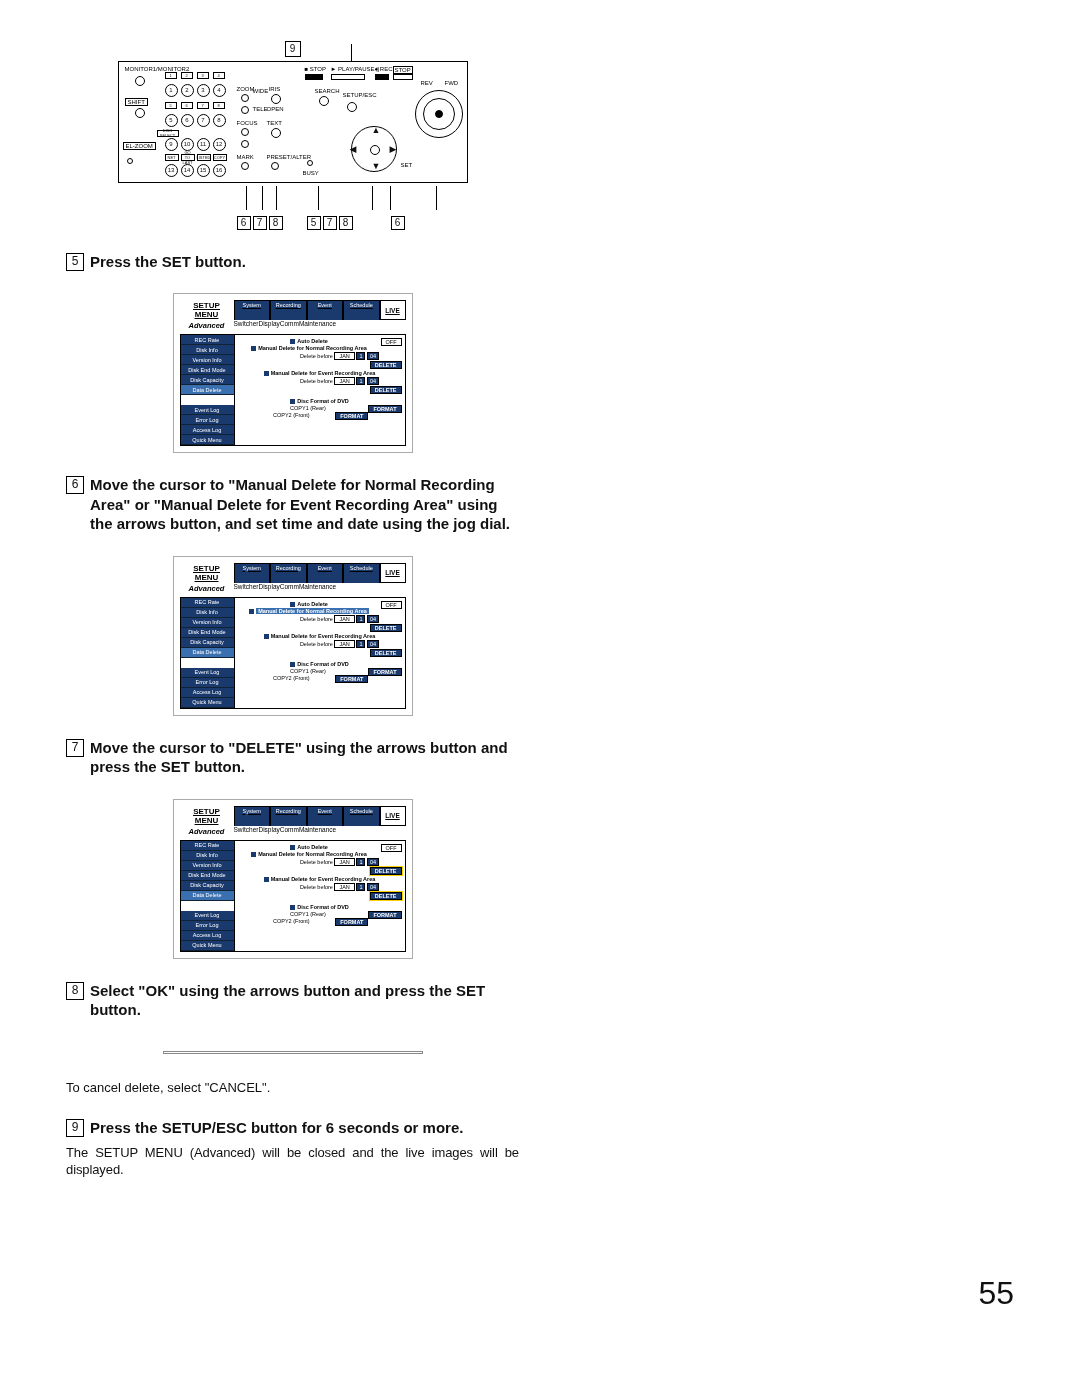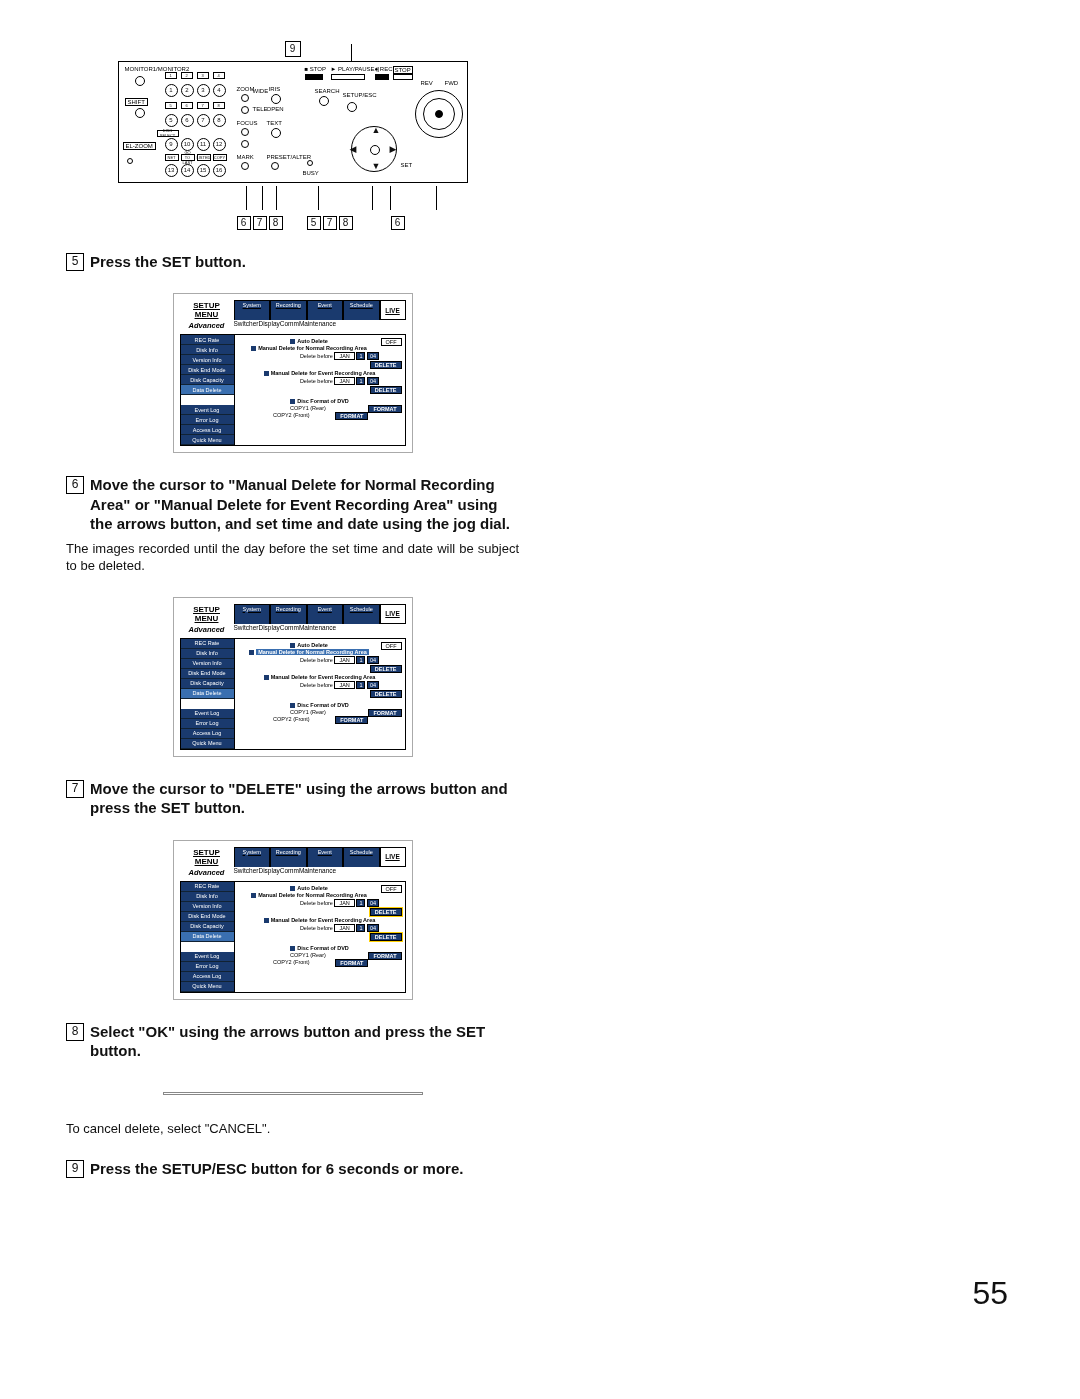--- a/index.html
+++ b/index.html
@@ -99,21 +99,21 @@
   .setup.sel-del .content .del.evt, .setup.sel-del .content .del.nrm { outline:1px solid #ffd000; }
 
   
   .dlg-wrap { text-align:center; }
   .dlg { display:inline-block; width:260px; border:1px solid #888; background:#fff; }
   .dlg .d-body { background:#000; color:#fff; font-size:11px; padding:22px 16px 28px 16px; text-align:left; font-weight:bold; min-height:70px; }
   .dlg .d-sep { border-top:1px solid #fff; }
   .dlg .d-btns { background:#000; display:flex; justify-content:center; gap:6px; padding:4px 0 6px 0; }
   .dlg .d-btn { background:#fff; color:#000; border:1px solid #000; font-size:10px; font-weight:bold; width:72px; text-align:center; padding:2px 0; }
 
-  .page-num { position:absolute; right:72px; bottom:28px; font-size:32px; font-family:Arial; }
+  .page-num { position:absolute; right:66px; bottom:28px; font-size:32px; font-family:Arial; }
 
   
   .cg-leaders { position:relative; height:30px; width:350px; margin:0 auto; }
   .cg-leaders .ln { position:absolute; border-left:1px solid #000; top:0; height:24px; }
   .cg-nums { width:350px; margin:0 auto; display:flex; font-size:10px; }
   .cg-nums .sqnum { border:1px solid #000; width:14px; height:14px; display:inline-flex; align-items:center; justify-content:center; margin:0 1px; }
   .cg-nums .grp { display:flex; }
 </style>
 </head>
 <body>
@@ -298,21 +298,20 @@
         <div class="row" style="padding-left:10px">COPY1 (Rear)<span style="float:right"><span class="fmt">FORMAT</span></span></div>
         <div class="row" style="padding-left:10px">COPY2 (Front)<span style="float:right"><span class="fmt">FORMAT</span></span></div>
       </div>
     </div></div></div>
 
   <div class="block">
     <div class="step-head">
       <span class="num">6</span>
       <span class="txt">Move the cursor to "Manual Delete for Normal Recording Area" or "Manual Delete for Event Recording Area" using the arrows button, and set time and date using the jog dial.</span>
     </div>
-    <div class="body-text justify">The images recorded until the day before the set time and date will be subject to be deleted.</div>
   </div>
 
   <div class="block setup-wrap"><div class="setup">
     <div class="hdr">
           <div class="left">SETUP MENU</div>
           <div class="tabs">
             <div class="tab">System</div>
             <div class="tab">Recording</div>
             <div class="tab">Event</div>
             <div class="tab">Schedule</div>
@@ -429,16 +428,17 @@
 
   <div class="block">
     <div class="body-text">To cancel delete, select "CANCEL".</div>
   </div>
 
   <div class="block">
     <div class="step-head">
       <span class="num">9</span>
       <span class="txt">Press the SETUP/ESC button for 6 seconds or more.</span>
     </div>
+    <div class="body-text justify tight">The SETUP MENU (Advanced) will be closed and the live images will be displayed.</div>
   </div>
 
   <div class="page-num">55</div>
 </div>
 
 </body></html>

